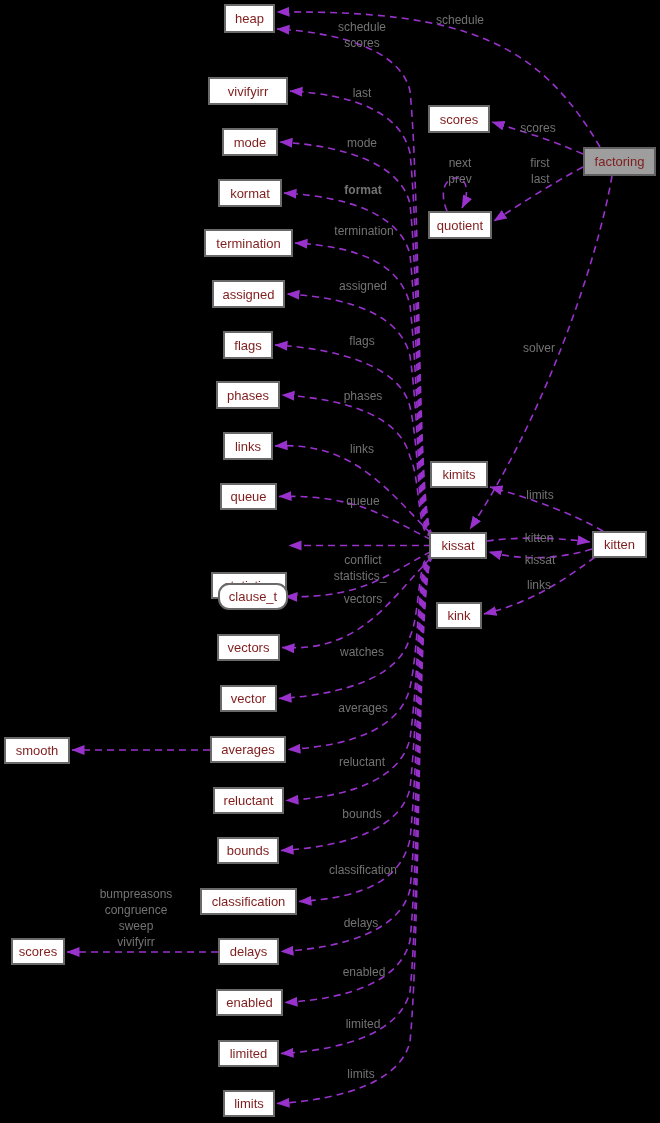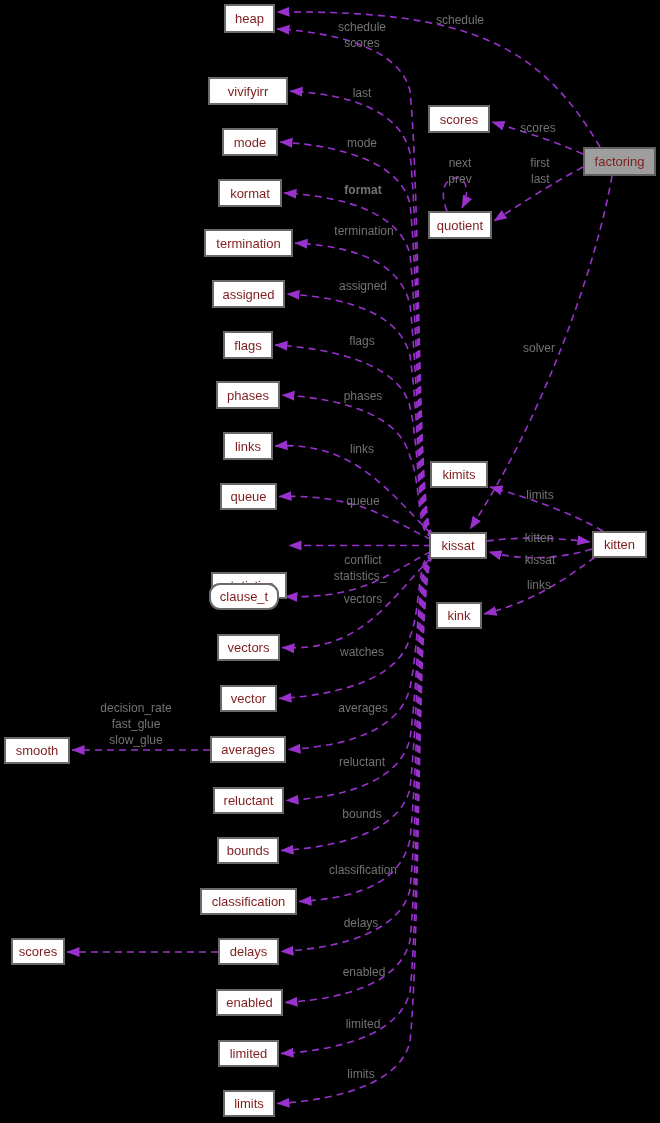--- a/index.html
+++ b/index.html
@@ -63,21 +63,21 @@
     <div class="node" style="left: 208px; top: 77px; width: 80px; height: 28px;">vivifyirr</div>
     <div class="node" style="left: 222px; top: 128px; width: 56px; height: 28px;">mode</div>
     <div class="node" style="left: 218px; top: 179px; width: 64px; height: 28px;">kormat</div>
     <div class="node" style="left: 204px; top: 229px; width: 89px; height: 28px;">termination</div>
     <div class="node" style="left: 212px; top: 280px; width: 73px; height: 28px;">assigned</div>
     <div class="node" style="left: 223px; top: 331px; width: 50px; height: 28px;">flags</div>
     <div class="node" style="left: 216px; top: 381px; width: 64px; height: 28px;">phases</div>
     <div class="node" style="left: 223px; top: 432px; width: 50px; height: 28px;">links</div>
     <div class="node" style="left: 220px; top: 483px; width: 57px; height: 27px;">queue</div>
     <div class="node" style="left: 211px; top: 532px; width: 76px; height: 27px; margin-top: 40px;">statistics</div>
-    <div class="node" style="left: 209px; top: 583px; width: 70px; height: 27px; border-radius: 11px;">clause_t</div>
+    <div class="node" style="left: 218px; top: 583px; width: 70px; height: 27px; border-radius: 11px;">clause_t</div>
     <div class="node" style="left: 217px; top: 634px; width: 63px; height: 27px;">vectors</div>
     <div class="node" style="left: 220px; top: 685px; width: 57px; height: 27px;">vector</div>
     <div class="node" style="left: 210px; top: 736px; width: 76px; height: 27px;">averages</div>
     <div class="node" style="left: 213px; top: 787px; width: 71px; height: 27px;">reluctant</div>
     <div class="node" style="left: 217px; top: 837px; width: 62px; height: 27px;">bounds</div>
     <div class="node" style="left: 200px; top: 888px; width: 97px; height: 27px;">classification</div>
     <div class="node" style="left: 218px; top: 938px; width: 61px; height: 27px;">delays</div>
     <div class="node" style="left: 216px; top: 989px; width: 67px; height: 27px;">enabled</div>
     <div class="node" style="left: 218px; top: 1040px; width: 61px; height: 27px;">limited</div>
     <div class="node" style="left: 223px; top: 1090px; width: 52px; height: 27px;">limits</div>
@@ -110,23 +110,24 @@
     <div class="edge-label" style="left: 363px; top: 501px;">queue</div>
     <div class="edge-label" style="left: 540px; top: 495px;">limits</div>
     <div class="edge-label" style="left: 360px; top: 539px; margin-top: 37px;">statistics_</div>
     <div class="edge-label" style="left: 539px; top: 538px;">kitten</div>
     <div class="edge-label" style="left: 363px; top: 560px;">conflict</div>
     <div class="edge-label" style="left: 540px; top: 560px;">kissat</div>
     <div class="edge-label" style="left: 539px; top: 585px;">links</div>
     <div class="edge-label" style="left: 363px; top: 599px;">vectors</div>
     <div class="edge-label" style="left: 362px; top: 652px;">watches</div>
     <div class="edge-label" style="left: 363px; top: 708px;">averages</div>
-    <div class="edge-label" style="left: 136px; top: 724px;">decision_rate
-fast_glue
-slow_glue</div>
     <div class="edge-label" style="left: 362px; top: 762px;">reluctant</div>
     <div class="edge-label" style="left: 362px; top: 814px;">bounds</div>
     <div class="edge-label" style="left: 363px; top: 870px;">classification</div>
+    <div class="edge-label" style="left: 136px; top: 918px;">bumpreasons
+congruence
+sweep
+vivifyirr</div>
     <div class="edge-label" style="left: 361px; top: 923px;">delays</div>
     <div class="edge-label" style="left: 364px; top: 972px;">enabled</div>
     <div class="edge-label" style="left: 363px; top: 1024px;">limited</div>
     <div class="edge-label" style="left: 361px; top: 1074px;">limits</div>
   </div>
 
 </body></html>

